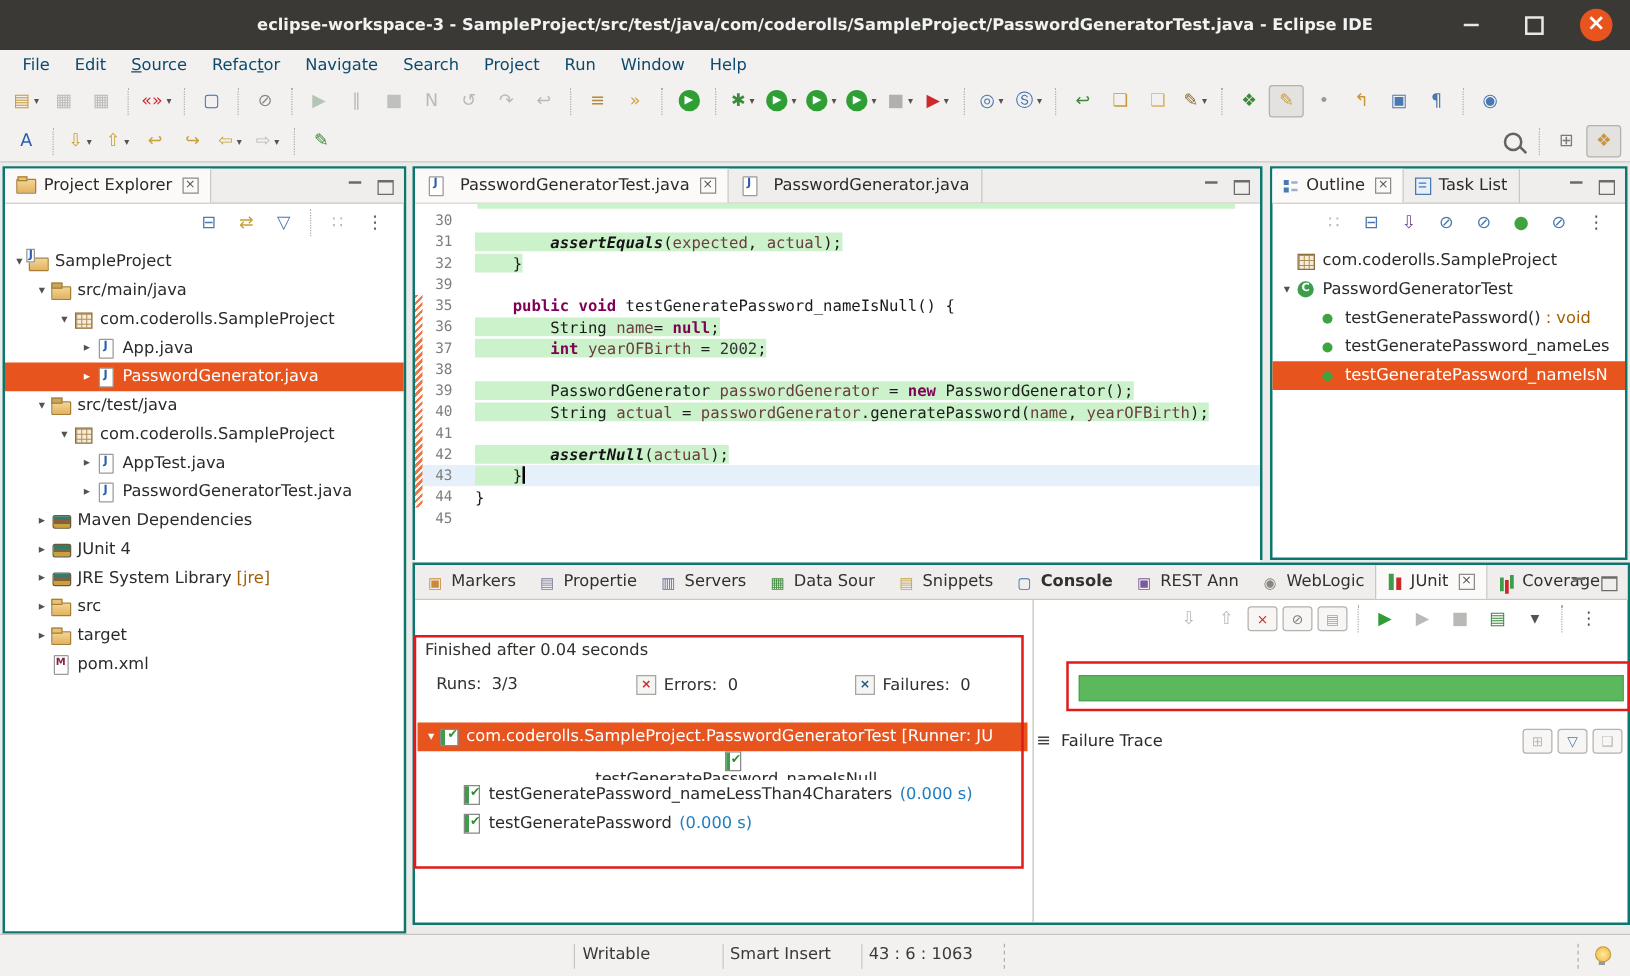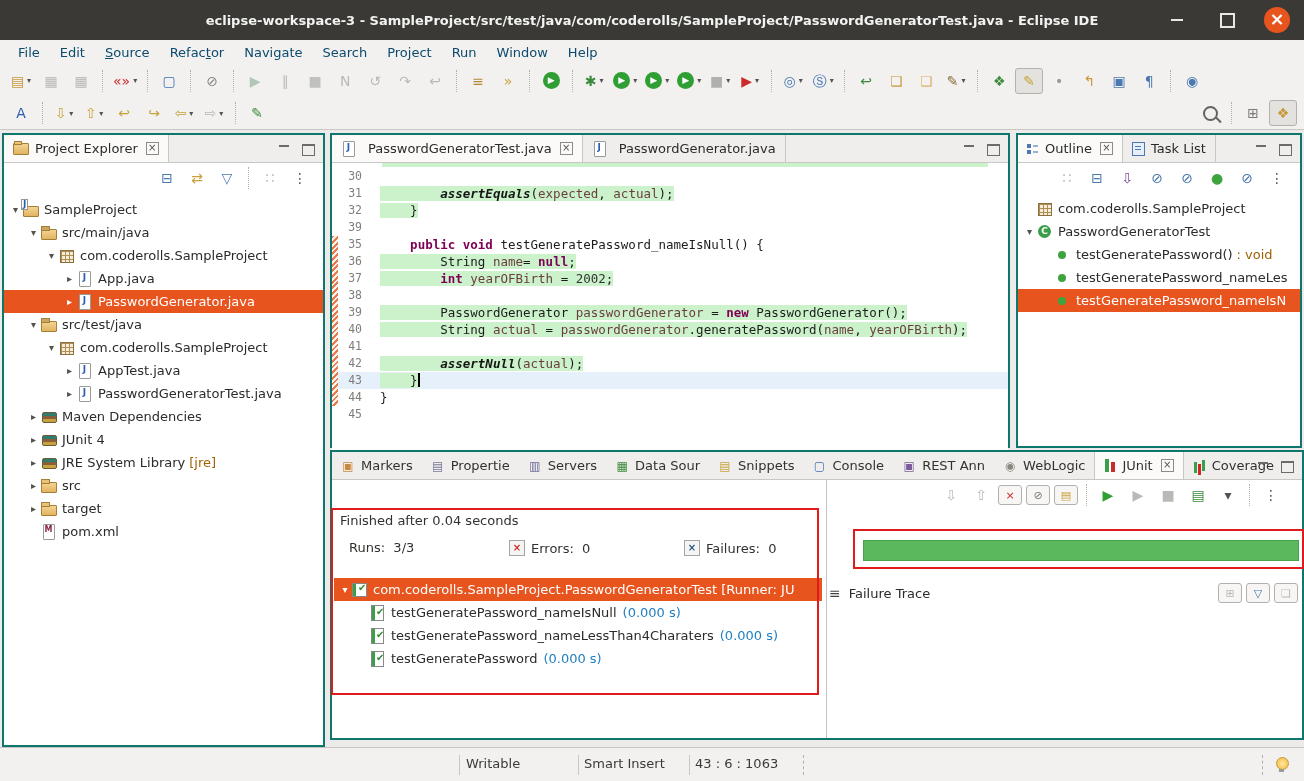--- a/index.html
+++ b/index.html
@@ -99,21 +99,21 @@
   
   #outline{left:1016px;top:133px;width:286px;height:315px}
   #outline-tree{padding-top:4px}
   #outline-tree .trow,#explorer-tree .trow{font-size:13px}
 
   
   #bottom{left:330px;top:450px;width:974px;height:290px}
   #bottom .phead{height:27px}
   .btab{display:flex;align-items:center;gap:6px;padding:0 9px;white-space:nowrap;color:#33312e}
   .btab.active{background:#fbfaf9;border-right:1px solid #c9c7c3;border-left:1px solid #c9c7c3}
-  .btab.bold .blabel{font-weight:normal}
+  .btab.bold .blabel{font-weight:bold}
   .chipg{width:14px;text-align:center;font-size:12px;line-height:14px;display:inline-block}
   .chip-junit{width:12px;height:13px;position:relative;display:inline-block}
   .chip-junit::before{content:"";position:absolute;left:1px;top:0;width:4px;height:13px;background:#3c9e4b}
   .chip-junit::after{content:"";position:absolute;left:7px;top:3px;width:4px;height:10px;background:#cc2a2a}
   .chip-coverage{width:13px;height:14px;position:relative;display:inline-block}
   .chip-coverage::before{content:"";position:absolute;left:1px;top:3px;width:3px;height:11px;background:#3c9e4b;box-shadow:4px 2px 0 #cc2a2a,8px -2px 0 #3c9e4b}
   .chip-folder{width:14px;height:10px;background:linear-gradient(#f3d492,#e3b360);border:1px solid #a57f37;border-radius:1px;position:relative;display:inline-block}
   .chip-folder::before{content:"";position:absolute;top:-3px;left:0;width:6px;height:2px;background:#e9c276;border:1px solid #a57f37}
   .chip-outline{width:12px;height:12px;position:relative;display:inline-block}
   .chip-outline::before{content:"";position:absolute;left:0;top:1px;width:4px;height:4px;background:#4a78b0;box-shadow:0 6px 0 #4a78b0}
@@ -676,21 +676,21 @@
       <span class="cnt" style="left:350px">
         <span class="cnt-ico fail">×</span>
         <span>Failures:</span>&nbsp;&nbsp;<span>0</span>
       </span>
       <div id="junit-tree">
           <div class="trow sel" style="padding-left: 4px;">
             <span class="arr">▾</span>
             <span class="tic suite"></span>
             <span class="tlabel">com.coderolls.SampleProject.PasswordGeneratorTest [Runner: JU</span>
           </div>
-          <div class="trow" style="padding-left: 22px;">
+          <div class="trow" style="padding-left: 22px; flex-direction: column;">
             <span class="arr"></span>
             <span class="tic test"></span>
             <span class="tlabel">testGeneratePassword_nameIsNull</span>
             <span class="ttime">(0.000 s)</span>
           </div>
           <div class="trow" style="padding-left: 22px;">
             <span class="arr"></span>
             <span class="tic test"></span>
             <span class="tlabel">testGeneratePassword_nameLessThan4Charaters</span>
             <span class="ttime">(0.000 s)</span>

